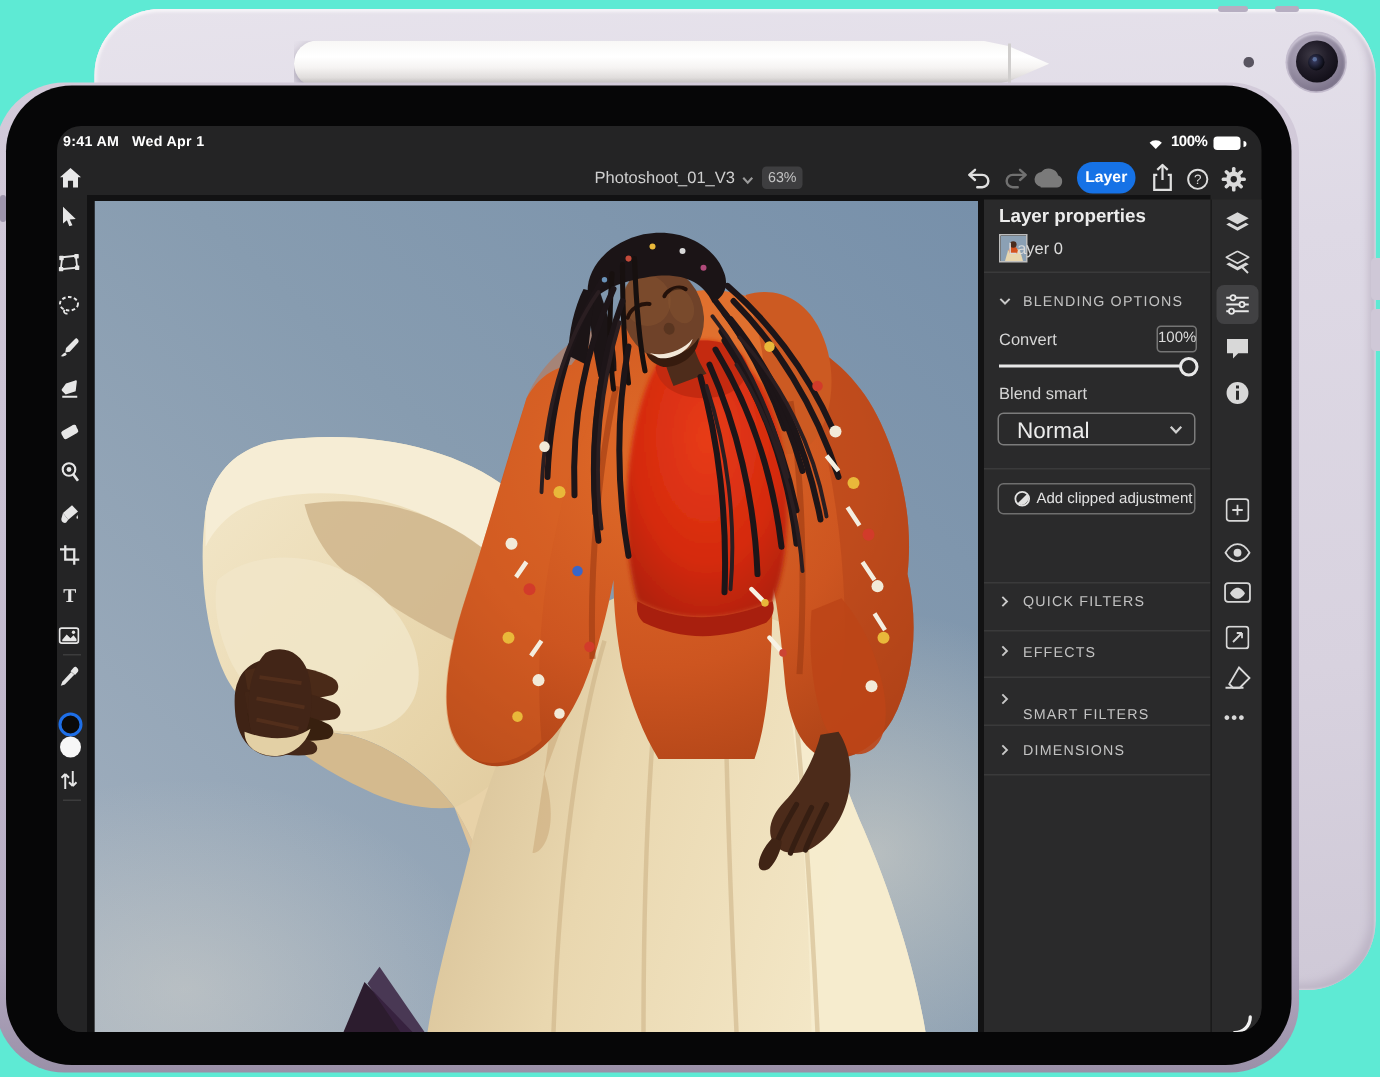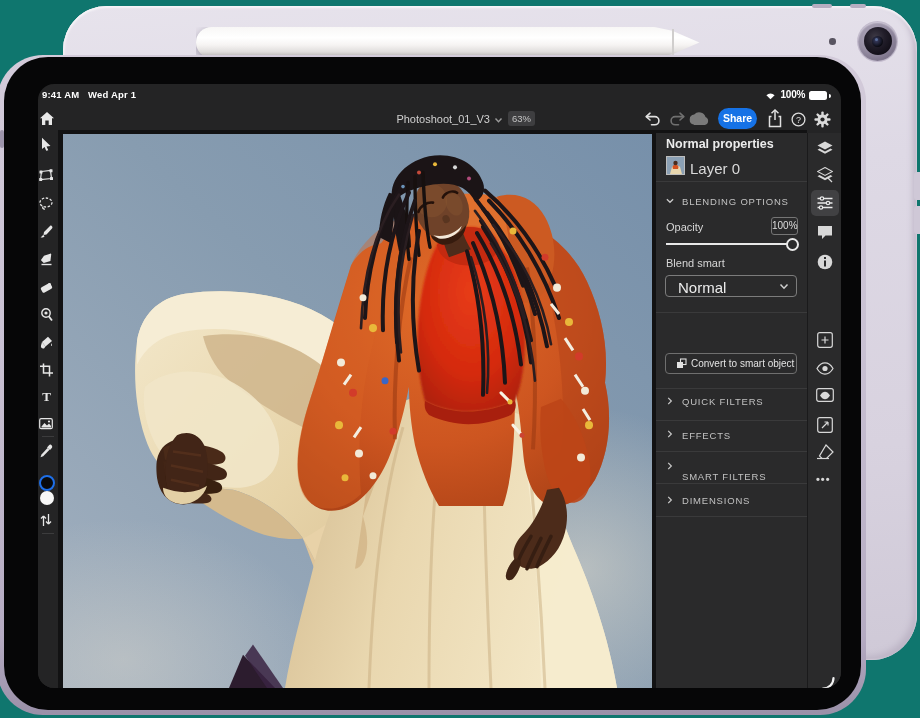--- a/index.html
+++ b/index.html
@@ -1,16 +1,16 @@
 <!DOCTYPE html>
 <html><head>
 <meta charset="utf-8">
 <style>
   html,body{margin:0;padding:0;background:#fff;}
-  #app{position:relative;width:920px;height:718px;overflow:hidden;background:#0f766e;
+  #app{position:relative;width:920px;height:718px;overflow:hidden;background:#5eead4;
        font-family:"Liberation Sans", sans-serif;}
   .abs{position:absolute;}
   
   #rear{left:63px;top:6px;width:854px;height:654px;border-radius:44px 44px 46px 44px;
         background:linear-gradient(175deg,#e7e3ec 0%,#ded9e5 30%,#d8d2df 70%,#cfc9d7 100%);
         box-shadow:inset 0 2px 2px #f6f4f8, inset 2px 0 2px #f0edf3, inset -4px -4px 6px #bdb5c6;}
   #rearcam{left:858px;top:21.5px;width:39px;height:39px;border-radius:50%;
         background:radial-gradient(circle at 40% 36%, #b5adc0 0%, #978fa4 45%, #7b7289 75%, #6b6277 100%);
         box-shadow:0 0 0 1px #c3bbcd, inset 0 1px 2px #d9d3e1;}
   #rearlens{left:863.5px;top:27px;width:28px;height:28px;border-radius:50%;
@@ -92,21 +92,21 @@
       <path d="M6 1.2 L2.2 4.6 L6 8" stroke="#e0e0e0" stroke-width="1.6" fill="none" stroke-linecap="round" stroke-linejoin="round"></path>
       <path d="M2.6 4.6 L10.8 4.6 A4.1 4.1 0 0 1 10.8 12.8 L7.5 12.8" stroke="#e0e0e0" stroke-width="1.6" fill="none" stroke-linecap="round"></path>
     </svg>
     <svg class="abs" style="left:631px;top:28px" width="17" height="14" viewBox="0 0 17 14">
       <path d="M11 1.2 L14.8 4.6 L11 8" stroke="#707070" stroke-width="1.6" fill="none" stroke-linecap="round" stroke-linejoin="round"></path>
       <path d="M14.4 4.6 L6.2 4.6 A4.1 4.1 0 0 0 6.2 12.8 L9.5 12.8" stroke="#707070" stroke-width="1.6" fill="none" stroke-linecap="round"></path>
     </svg>
     <svg class="abs" style="left:650px;top:27px" width="23" height="15" viewBox="0 0 23 15">
       <path d="M5.8 13.5 A5 5 0 0 1 6.2 3.6 A6.6 6.6 0 0 1 17.5 6 A4.2 4.2 0 0 1 16.8 14 L5.8 14 Z" fill="#7a7a7a"></path>
     </svg>
-    <div class="abs" style="left:680px;top:24px;width:39px;height:21px;border-radius:11px;background:#1672e6;color:#fff;font-size:10.5px;font-weight:bold;text-align:center;line-height:21px">Share</div>
+    <div class="abs" style="left:680px;top:24px;width:39px;height:21px;border-radius:11px;background:#1672e6;color:#fff;font-size:10.5px;font-weight:bold;text-align:center;line-height:21px">Layer</div>
     <svg class="abs" style="left:729px;top:25px" width="16" height="19" viewBox="0 0 16 19">
       <path d="M8 1 L8 11" stroke="#e0e0e0" stroke-width="1.5"></path>
       <path d="M4.5 4.2 L8 1 L11.5 4.2" stroke="#e0e0e0" stroke-width="1.5" fill="none"></path>
       <path d="M4.5 7.5 L2.5 7.5 L2.5 17.5 L13.5 17.5 L13.5 7.5 L11.5 7.5" stroke="#e0e0e0" stroke-width="1.5" fill="none"></path>
     </svg>
     <svg class="abs" style="left:753px;top:28px" width="15" height="15" viewBox="0 0 15 15">
       <circle cx="7.5" cy="7.5" r="6.4" stroke="#dcdcdc" stroke-width="1.3" fill="none"></circle>
       <text x="7.5" y="10.8" font-size="9" fill="#dcdcdc" text-anchor="middle" font-family="Liberation Sans">?</text>
     </svg>
     <svg class="abs" style="left:776px;top:27px" width="17" height="17" viewBox="0 0 17 17">
@@ -305,53 +305,53 @@
             <circle cx="450" cy="96" r="3.5" fill="#e9b83a"></circle>
         <path d="M488 168 L496 178 M502 202 L510 214 M512 238 L520 250 M520 272 L527 283" stroke="#f4eee0" stroke-width="3"></path>
         <path d="M438 256 L446 264 M450 288 L458 297" stroke="#f7f2e4" stroke-width="3" stroke-linecap="round"></path>
         <circle cx="447" cy="265" r="2.5" fill="#e8b83a"></circle>
             <circle cx="459" cy="298" r="2.5" fill="#cc4433"></circle>
         <path d="M288 238 L281 248 M298 290 L291 300" stroke="#f4eee0" stroke-width="3"></path>
       </g>
     </svg>
     </div>
     <div class="abs" id="panel">
-      <div class="abs" style="left:10px;top:4px;font-size:12.5px;font-weight:bold;color:#ececec">Normal properties</div>
+      <div class="abs" style="left:10px;top:4px;font-size:12.5px;font-weight:bold;color:#ececec">Layer properties</div>
       <div class="abs" style="left:10px;top:23px;width:17px;height:17px;border:1px solid #bdbdbd;overflow:hidden">
         <svg width="17" height="17" viewBox="0 0 17 17">
           <rect width="17" height="17" fill="#8ba0b4"></rect>
           <path d="M3 17 L5 10 C7 8 11 8 13 10 L15 17 Z" fill="#e8d6ae"></path>
           <path d="M5.5 10 C6 6.5 11 6.5 11.5 10 L11 12 L6 12 Z" fill="#d4521f"></path>
           <circle cx="8.5" cy="6" r="2.2" fill="#4a2b1c"></circle>
         </svg>
       </div>
-      <div class="abs" style="left:34px;top:27px;font-size:15px;color:#dadada">Layer 0</div>
+      <div class="abs" style="left:16px;top:27px;font-size:11px;color:#dadada">Layer 0</div>
       <div class="divider" style="top:48px"></div>
       <svg class="chev" style="top:64px" width="9" height="7" viewBox="0 0 9 7">
           <path d="M1 1.5 L4.5 5 L8 1.5" stroke="#c8c8c8" stroke-width="1.5" fill="none"></path>
         </svg>
       <div class="seclab" style="top:63px">BLENDING OPTIONS</div>
-      <div class="lbl" style="top:88px">Opacity</div>
+      <div class="lbl" style="top:88px">Convert</div>
       <div class="abs" style="left:115px;top:84px;width:25px;height:16px;border:1px solid #757575;border-radius:3px;font-size:10px;color:#dcdcdc;text-align:center;line-height:16px">100%</div>
       <div class="abs" style="left:10px;top:110px;width:127px;height:2px;background:#e8e8e8"></div>
       <div class="abs" style="left:130px;top:104.5px;width:9px;height:9px;border:2.5px solid #e8e8e8;border-radius:50%;background:#2a2a2b"></div>
       <div class="lbl" style="top:124px">Blend smart</div>
       <div class="abs" style="left:9px;top:142px;width:130px;height:20px;border:1px solid #7c7c7c;border-radius:4px">
         <div class="abs" style="left:12px;top:3px;font-size:15px;color:#ececec">Normal</div>
         <svg class="abs" style="left:113px;top:6.5px" width="10" height="8" viewBox="0 0 10 8">
             <path d="M1.5 1.5 L5 5.2 L8.5 1.5" stroke="#cfcfcf" stroke-width="1.5" fill="none"></path>
           </svg>
       </div>
       <div class="divider" style="top:179px"></div>
-      <div class="abs" style="left:9px;top:220px;width:130px;height:19px;border:1px solid #6f6f6f;border-radius:4px">
+      <div class="abs" style="left:9px;top:189px;width:130px;height:19px;border:1px solid #6f6f6f;border-radius:4px">
         <svg class="abs" style="left:10px;top:4px" width="11" height="11" viewBox="0 0 11 11">
-          <rect x="1" y="4" width="6" height="6" fill="#e2e2e2"></rect>
-          <rect x="4.5" y="1" width="5.5" height="5.5" stroke="#e2e2e2" stroke-width="1.1" fill="none"></rect>
-        </svg>
-        <div class="abs" style="left:25px;top:3.5px;font-size:10px;color:#e2e2e2;white-space:nowrap">Convert to smart object</div>
+          <circle cx="5.5" cy="5.5" r="4.6" stroke="#e2e2e2" stroke-width="1.2" fill="none"></circle>
+          <path d="M2.3 8.7 A4.6 4.6 0 0 0 8.7 2.3 Z" fill="#e2e2e2"></path>
+        </svg>
+        <div class="abs" style="left:25px;top:3.5px;font-size:10px;color:#e2e2e2;white-space:nowrap">Add clipped adjustment</div>
       </div>
       <div class="divider" style="top:255px"></div>
       <svg class="chev" style="top:264px" width="7" height="9" viewBox="0 0 7 9">
           <path d="M1.5 1 L5 4.5 L1.5 8" stroke="#c8c8c8" stroke-width="1.4" fill="none"></path>
         </svg>
       <div class="seclab" style="top:263px">QUICK FILTERS</div>
       <div class="divider" style="top:287px"></div>
       <svg class="chev" style="top:297px" width="7" height="9" viewBox="0 0 7 9">
           <path d="M1.5 1 L5 4.5 L1.5 8" stroke="#c8c8c8" stroke-width="1.4" fill="none"></path>
         </svg>

